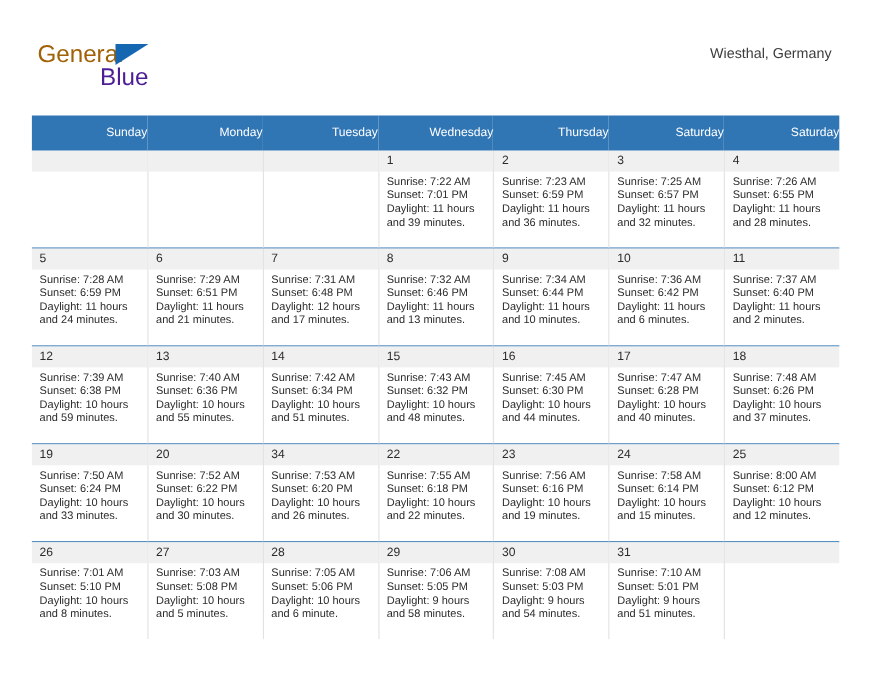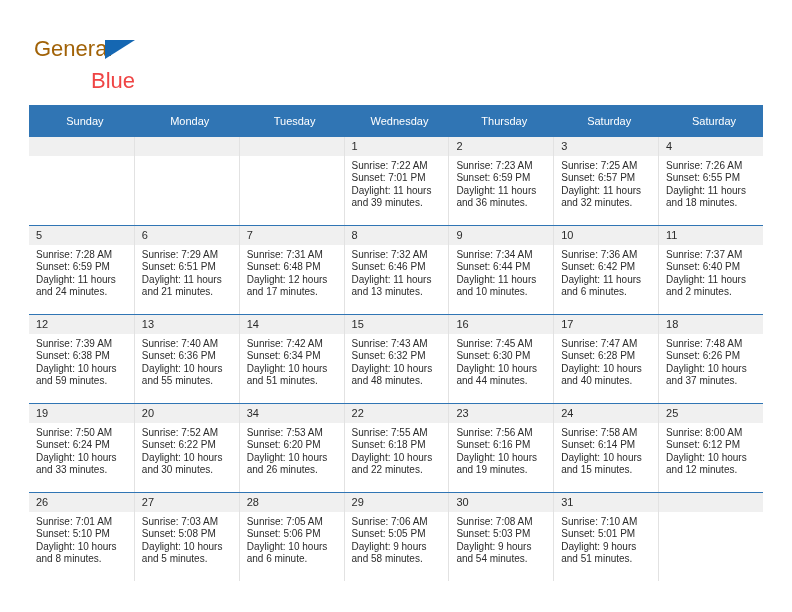--- a/index.html
+++ b/index.html
@@ -54,23 +54,23 @@
     left: 71px;
     top: 4px;
     width: 0;
     height: 0;
     border-left: 30px solid #1567b2;
     border-bottom: 19px solid transparent;
   }
   .brand-row2 {
     position: absolute;
     left: 57px;
-    top: 32px;
+    top: 21px;
     font-size: 22px;
-    color: #ef4444;
+    color: #4c1d95;
     line-height: 26px;
   }
 
   .title-block {
     position: absolute;
     right: 36px;
     top: 34px;
     text-align: right;
   }
   .cal-title {
@@ -95,21 +95,21 @@
     width: 734px;
     border-collapse: collapse;
     table-layout: fixed;
   }
 
   .calendar th {
     background: #3075b4;
     color: #ffffff;
     font-size: 11px;
     font-weight: normal;
-    text-align: center;
+    text-align: right;
     padding: 6px 0 6px 7px;
     height: 20px;
     border: none;
   }
 
   .calendar td {
     width: 104.85px;
     vertical-align: top;
     padding: 0;
     border: none;
@@ -164,20 +164,21 @@
 
     <div class="brand">
       <div class="brand-row1">
         <span class="brand-general">General</span>
         <span class="brand-triangle"></span>
       </div>
       <div class="brand-row2">Blue</div>
     </div>
 
     <div class="title-block">
+      <div class="cal-subtitle">Wiesthal, Germany</div>
     </div>
 
   </div>
 
   <table class="calendar">
     <thead>
       <tr>
         <th>Sunday</th>
         <th>Monday</th>
         <th>Tuesday</th>
@@ -233,21 +234,21 @@
                 <div class="daylight-line">Daylight: 11 hours and 32 minutes.</div>
               </div>
             </div>
           </td>
           <td>
             <div class="cell">
               <div class="daynum">4</div>
               <div class="details">
                 <div>Sunrise: 7:26 AM</div>
                 <div>Sunset: 6:55 PM</div>
-                <div class="daylight-line">Daylight: 11 hours and 18 minutes.</div>
+                <div class="daylight-line">Daylight: 11 hours and 28 minutes.</div>
               </div>
             </div>
           </td>
         </tr>
         <tr class="week">
           <td>
             <div class="cell first-col">
               <div class="daynum">5</div>
               <div class="details">
                 <div>Sunrise: 7:28 AM</div>

